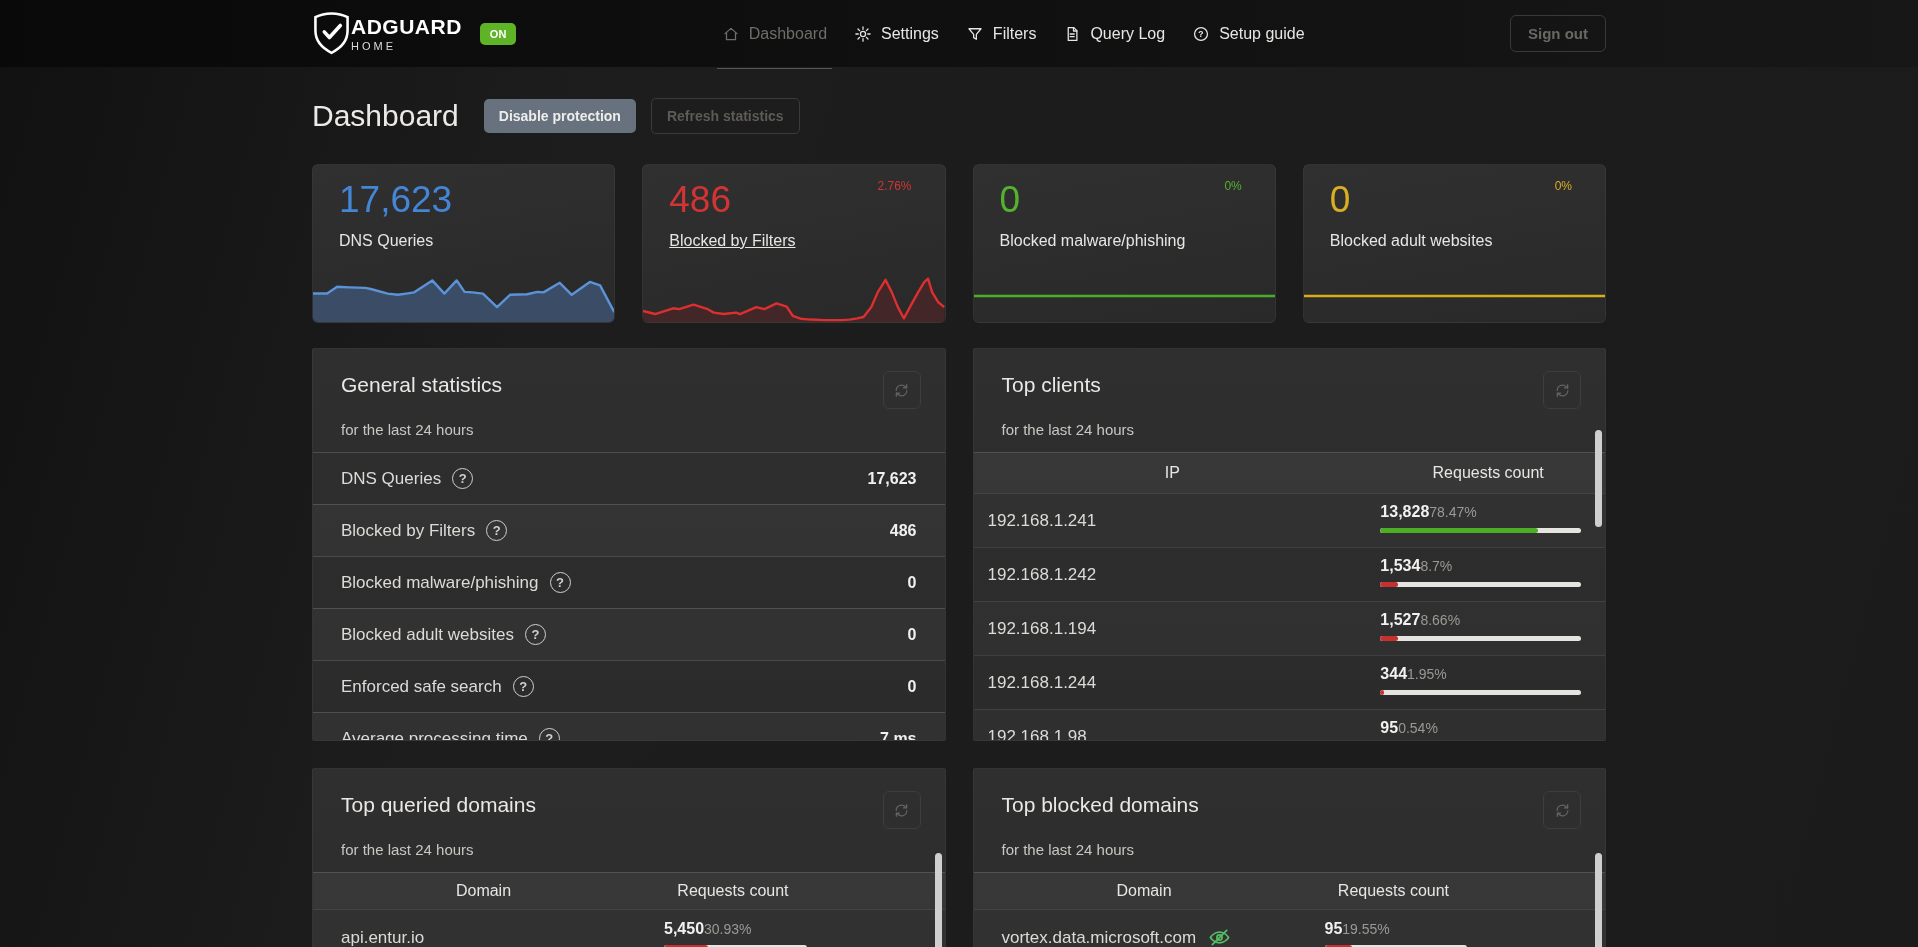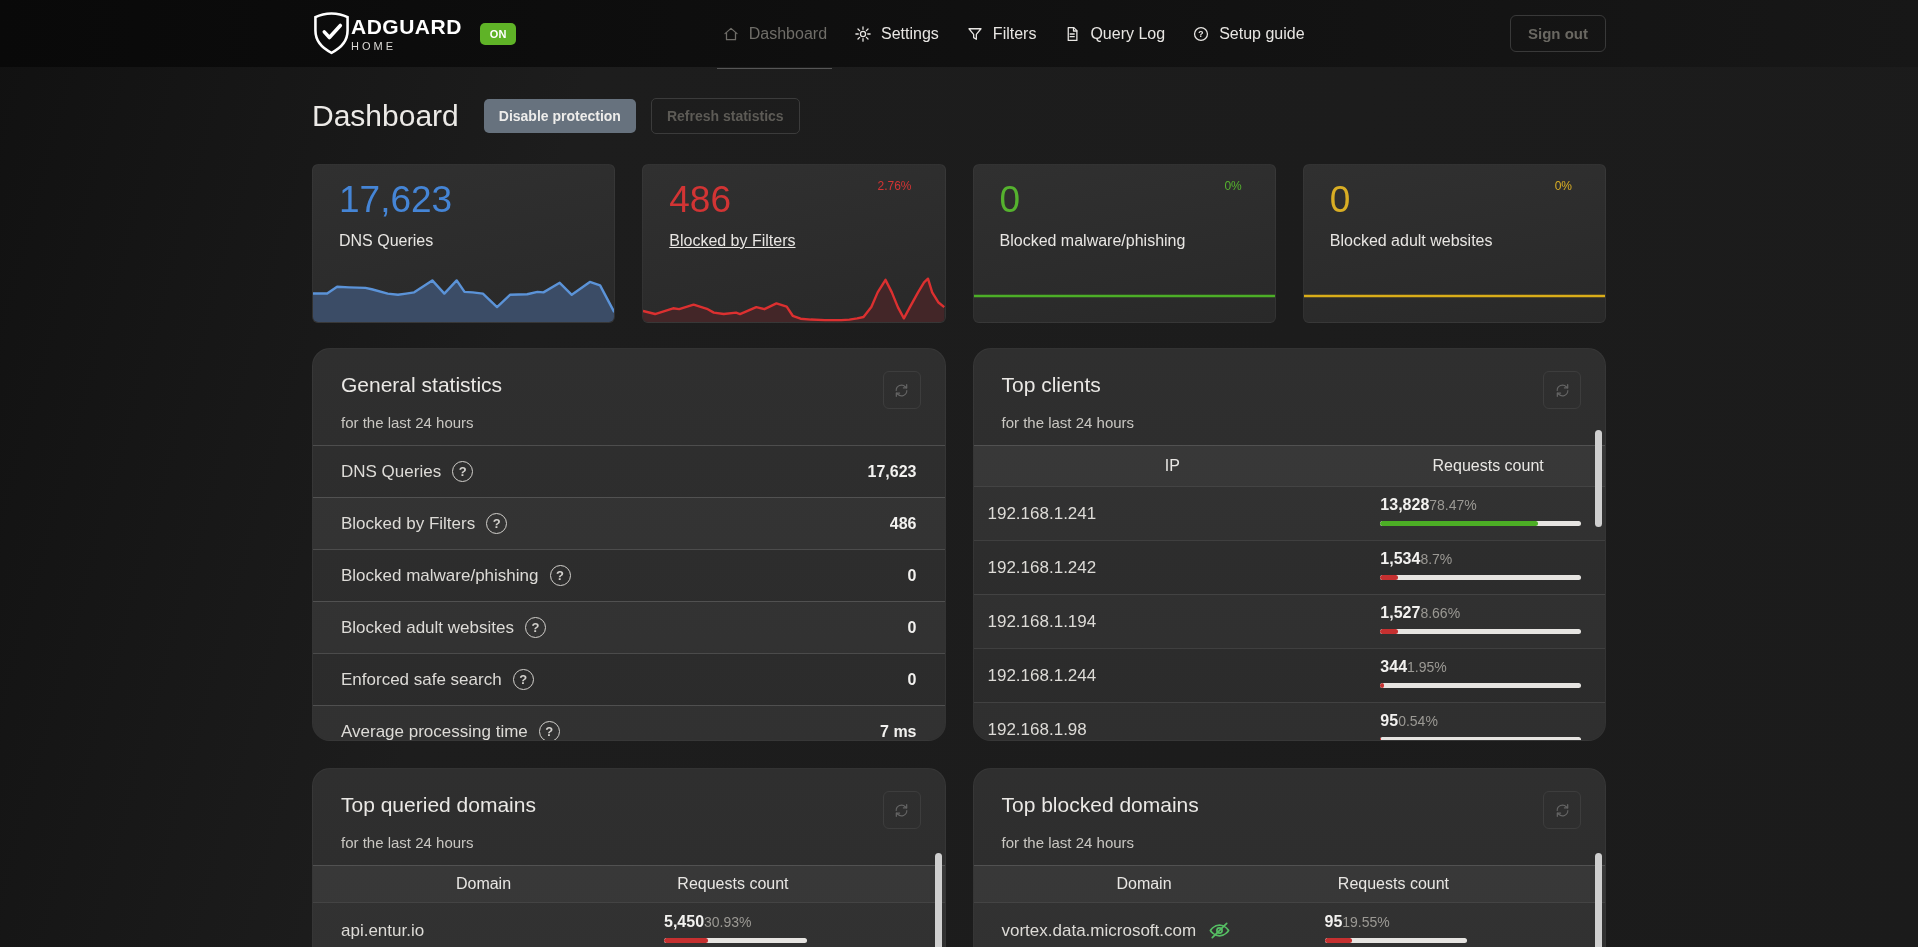--- a/index.html
+++ b/index.html
@@ -33,24 +33,24 @@
   
   .cards { display:grid; grid-template-columns:repeat(4,1fr); gap:27px; margin-top:30px; }
   .card { position:relative; height:159px; background:linear-gradient(170deg,#303030,#292929); border:1px solid rgba(255,255,255,.04); border-radius:6px; overflow:hidden; }
   .card-value { position:absolute; top:14px; left:26px; font-size:37px; font-weight:400; }
   .card-label { position:absolute; top:67px; left:26px; font-size:16px; color:#e8e6e3; }
   .card-label.link { text-decoration:underline; cursor:pointer; }
   .card-pct { position:absolute; top:14px; right:33px; font-size:12px; }
   .spark { position:absolute; left:0; bottom:0; width:100%; height:52px; display:block; }
   
   .panels { display:grid; grid-template-columns:1fr 1fr; gap:27px; margin-top:25px; }
-  .panel { position:relative; height:393px; background:linear-gradient(180deg,#2f2f2f,#2b2b2b); border:1px solid rgba(255,255,255,.04); border-radius:18px; overflow:hidden; }
+  .panel { position:relative; height:393px; background:linear-gradient(180deg,#2f2f2f,#2b2b2b); border:1px solid rgba(255,255,255,.04); border-radius:2px; overflow:hidden; }
   .panel-head { padding:24px 28px 0; }
   .panel-title { font-size:21px; font-weight:400; color:#eae8e5; }
-  .panel-sub { font-size:15px; color:#c9c7c2; margin-top:17px; }
+  .panel-sub { font-size:15px; color:#c9c7c2; margin-top:24px; }
   .refresh-btn { position:absolute; top:22px; right:24px; width:38px; height:38px; border-radius:6px; border:1px solid #3d3d3d; background:transparent; color:#646464; display:flex; align-items:center; justify-content:center; cursor:pointer; }
   
   .stats-list { margin-top:14px; }
   .stat-row { height:52px; display:flex; align-items:center; justify-content:space-between; padding:0 28px; border-top:1px solid rgba(255,255,255,.15); }
   .stat-row:nth-child(even) { background:rgba(255,255,255,.03); }
   .stat-label { font-size:17px; color:#dddbd7; display:flex; align-items:center; }
   .q-icon { display:inline-flex; width:21px; height:21px; border:1.5px solid #d2d0cc; border-radius:50%; align-items:center; justify-content:center; font-size:13px; font-weight:bold; color:#d2d0cc; margin-left:11px; cursor:pointer; }
   .stat-value { font-size:16px; font-weight:bold; color:#f2f1ef; }
   
   .tc-table { margin-top:14px; }

